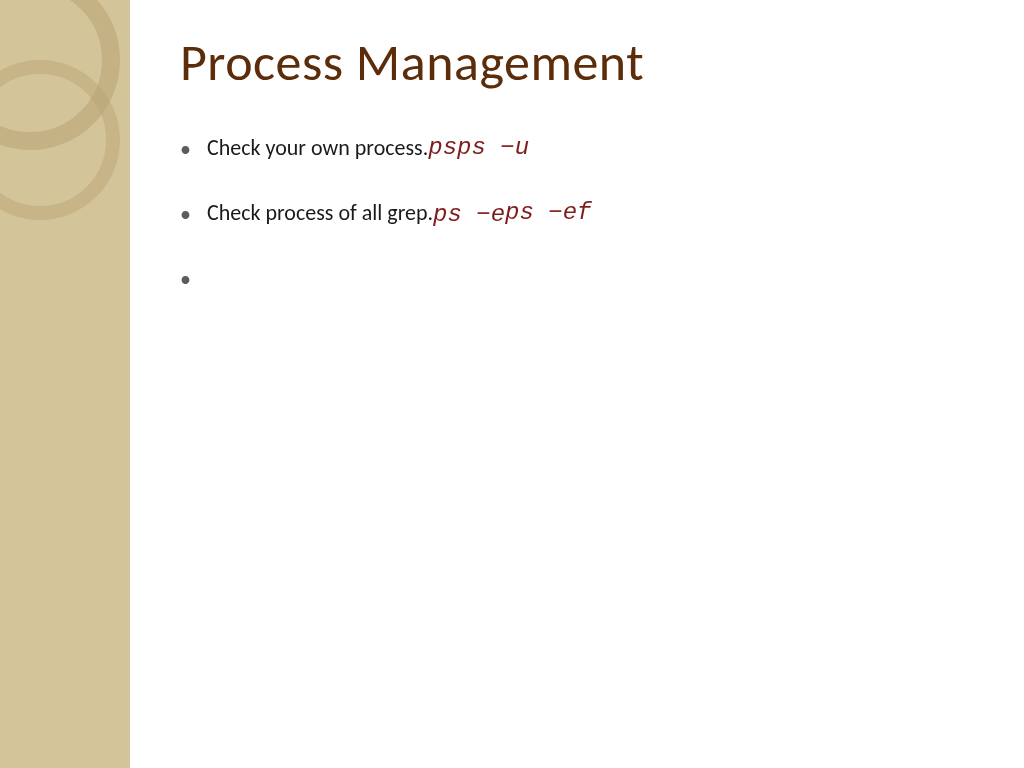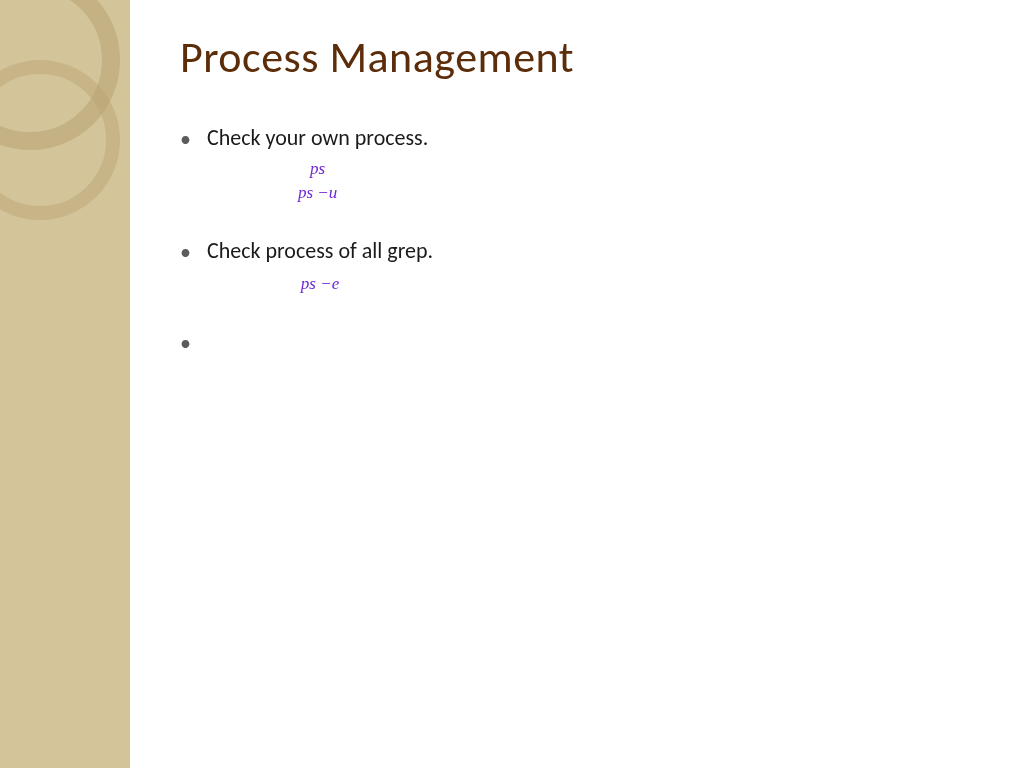--- a/index.html
+++ b/index.html
@@ -48,21 +48,21 @@
       background: transparent;
     }
 
     .main-content {
       flex: 1;
       padding: 30px 60px 30px 50px;
       background: #ffffff;
     }
 
     .page-title {
-      font-size: 44px;
+      font-size: 52px;
       color: #5c2d0a;
       font-weight: 400;
       margin-bottom: 40px;
       font-family: 'Calibri', 'Trebuchet MS', Arial, sans-serif;
       letter-spacing: 0.5px;
     }
 
     .bullet-list {
       list-style: none;
       padding: 0;
@@ -77,35 +77,33 @@
     .bullet-dot {
       color: #5c5c5c;
       font-size: 22px;
       margin-right: 16px;
       margin-top: 2px;
       flex-shrink: 0;
     }
 
     .bullet-content {
       display: flex;
-      flex-direction: column;
-      align-items: center;
     }
 
     .bullet-text {
       font-size: 22px;
       color: #1a1a1a;
       margin-bottom: 8px;
       font-family: 'Calibri', Arial, sans-serif;
     }
 
     .cmd-line {
-      font-size: 17px;
-      color: #6d28d9;
-      font-family: Liberation Serif, serif;
+      font-size: 24px;
+      color: #7f1d1d;
+      font-family: Liberation Mono, monospace;
       margin-bottom: 4px;
       font-style: italic;
     }
 
     .cmd-indent {
       margin-left: 0;
     }
   </style>
 </head>
 <body>
@@ -127,20 +125,21 @@
         <span class="cmd-line cmd-indent">ps</span>
         <span class="cmd-line cmd-indent">ps  −u</span>
       </div>
     </li>
 
     <li class="bullet-item">
       <span class="bullet-dot">•</span>
       <div class="bullet-content">
         <span class="bullet-text">Check process of all grep.</span>
         <span class="cmd-line cmd-indent" style="margin-top:2px;">ps  −e</span>
+        <span class="cmd-line cmd-indent">ps  −ef</span>
       </div>
     </li>
 
     <li class="bullet-item">
       <span class="bullet-dot">•</span>
       <div class="bullet-content">
       </div>
     </li>
 
   </ul>

